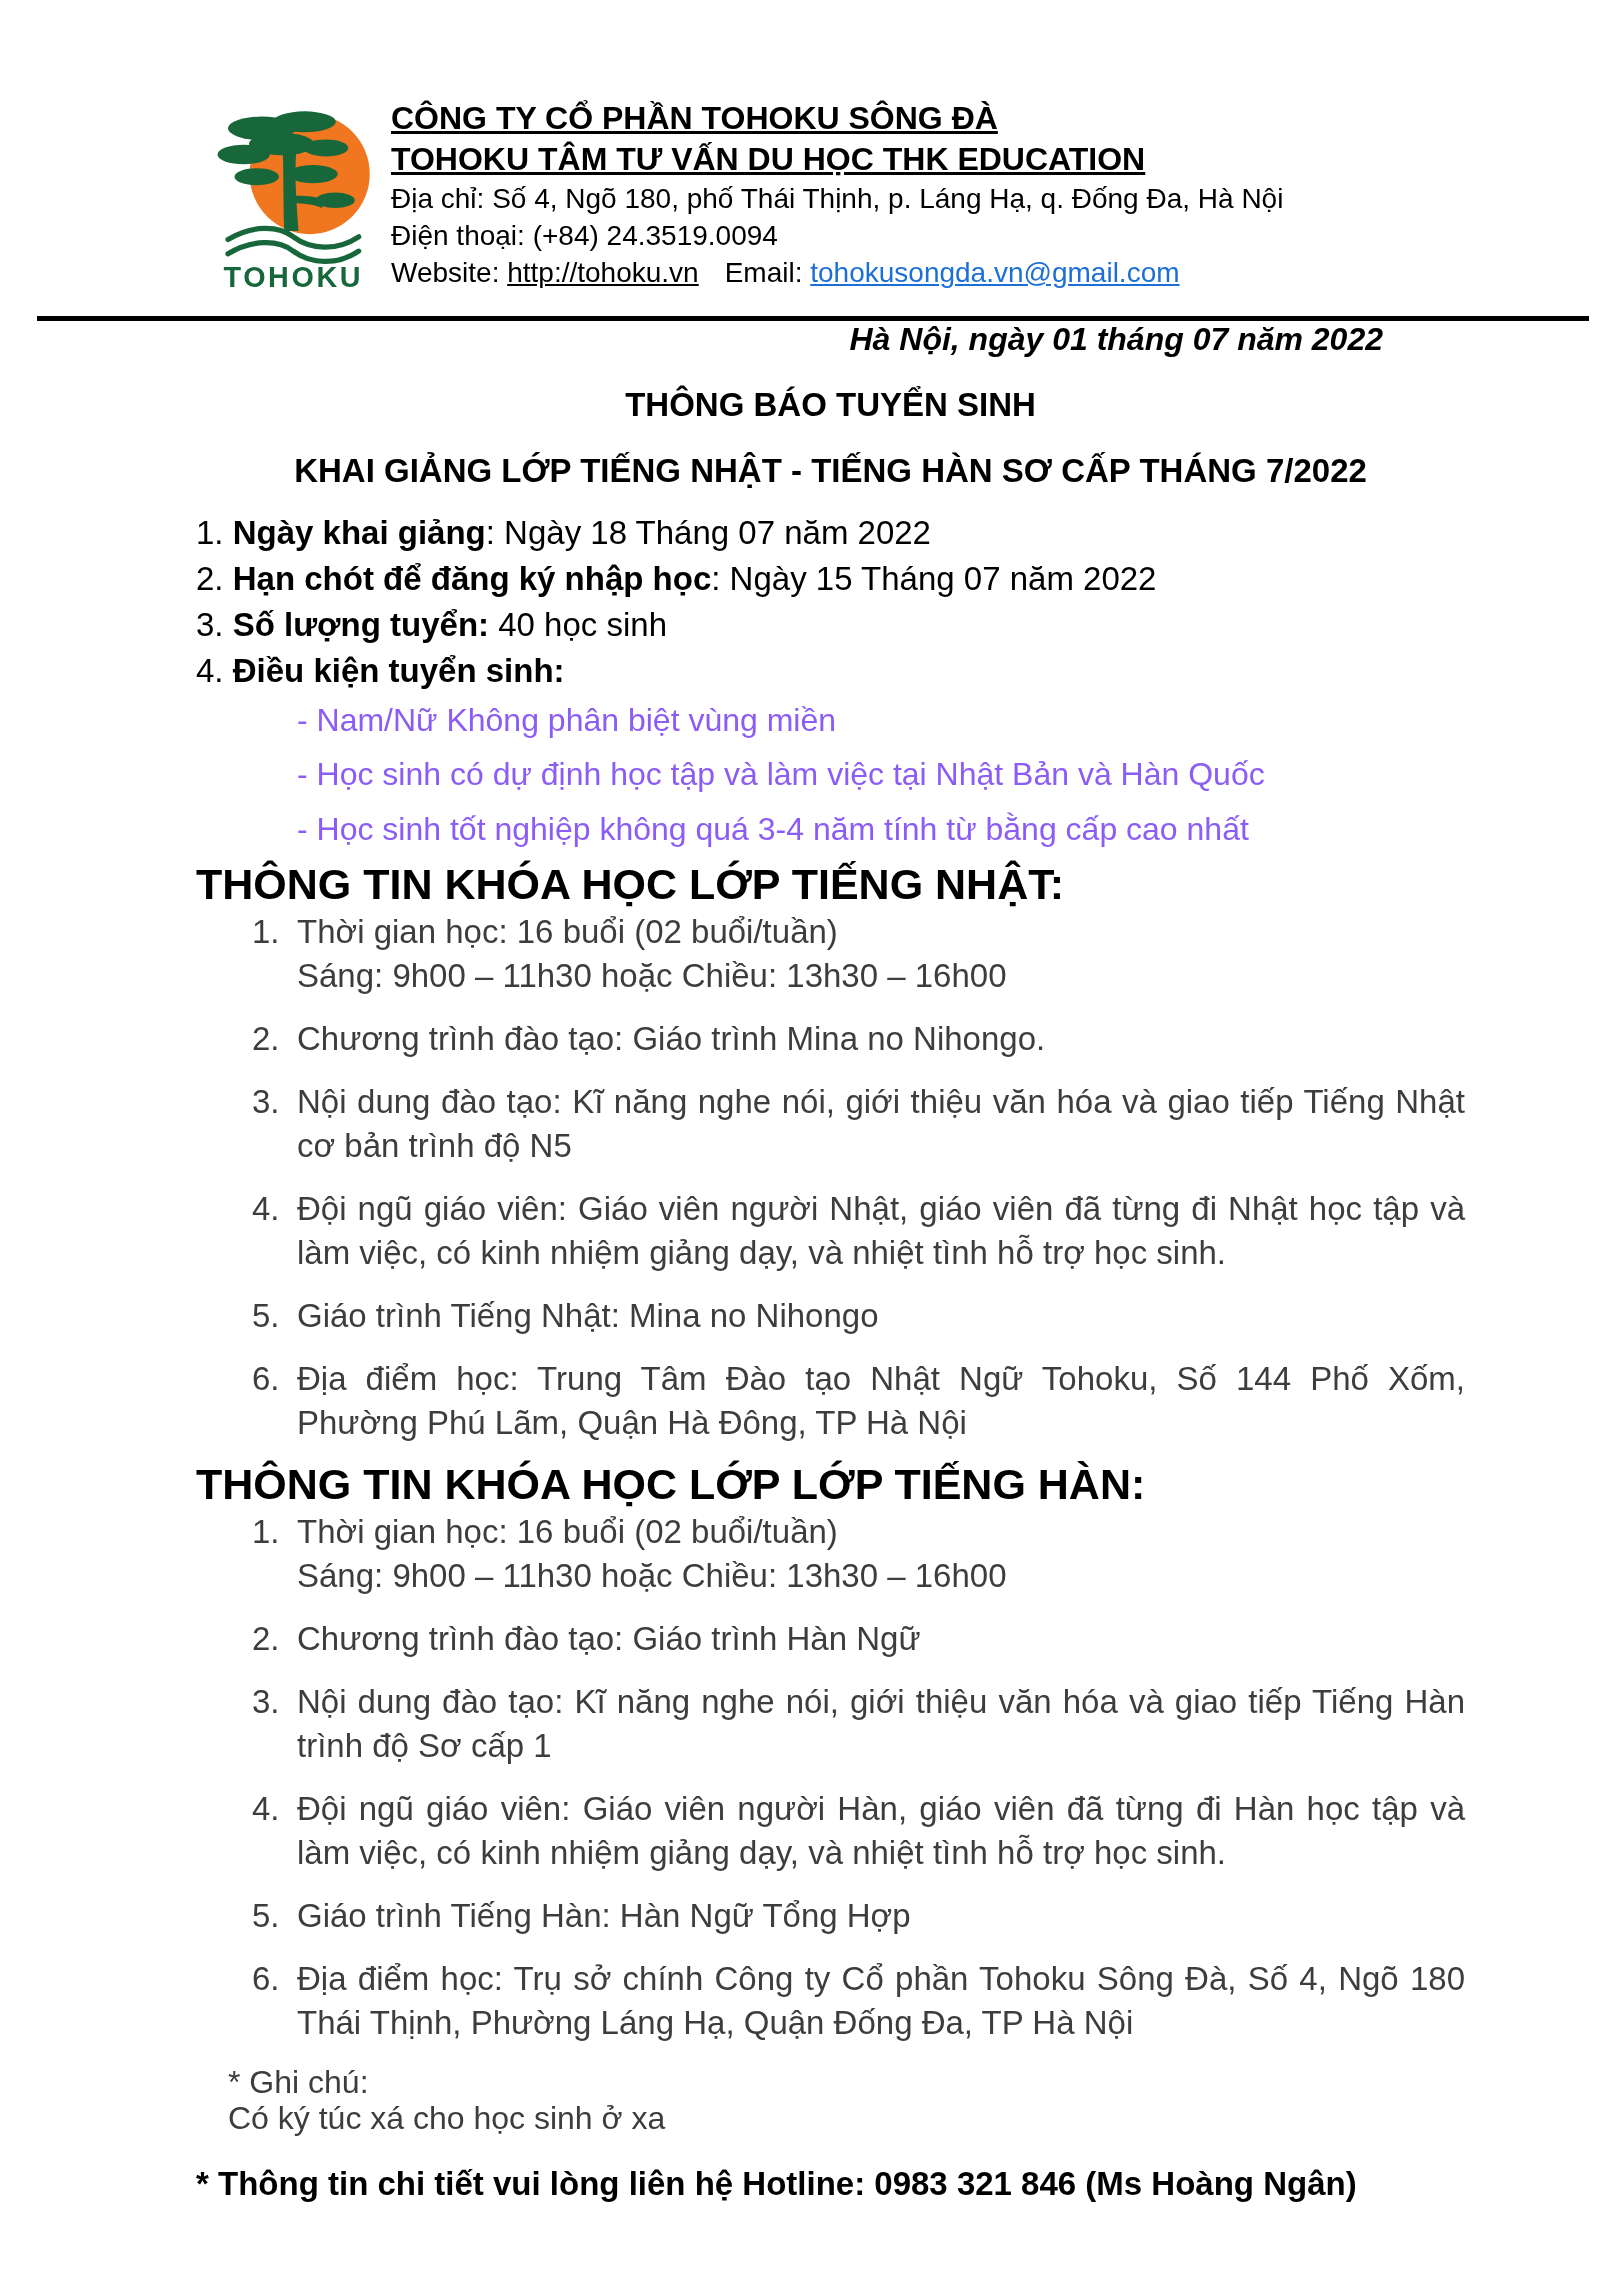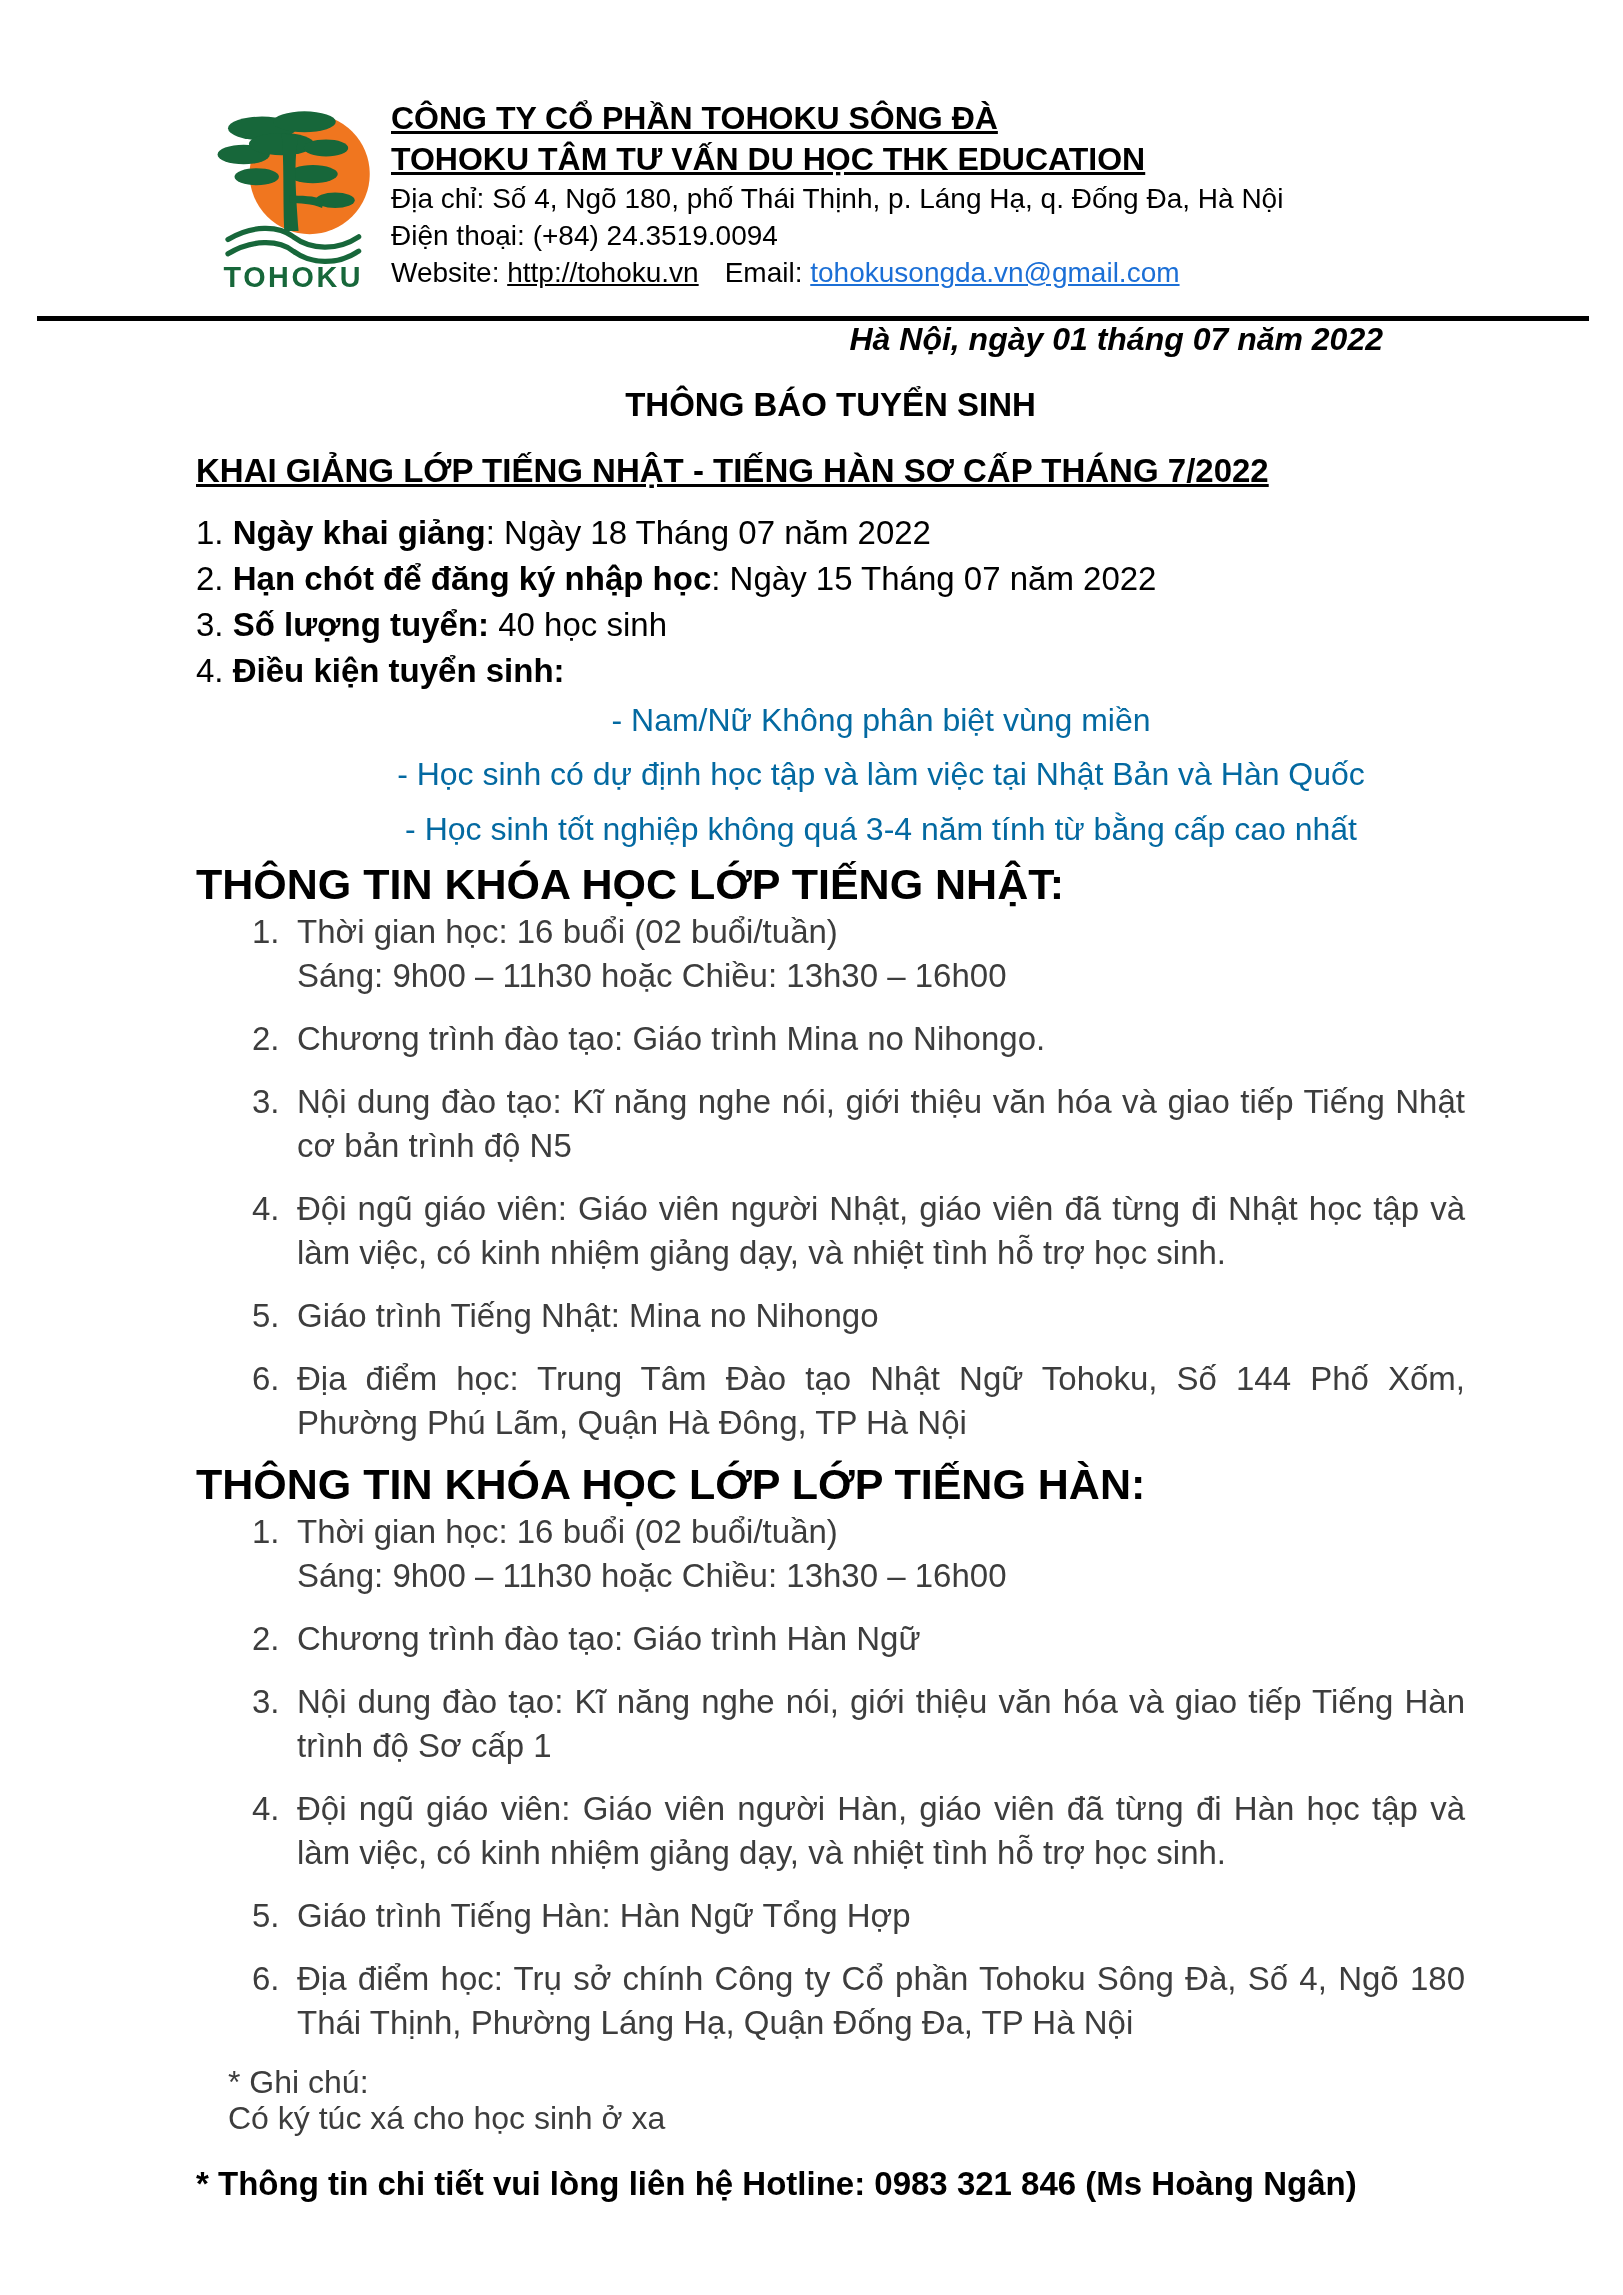--- a/index.html
+++ b/index.html
@@ -26,27 +26,27 @@
   
   .rule{position:absolute;top:316px;left:37px;width:1552px;height:4.6px;background:#000;}
   
   .content{position:absolute;top:314px;left:196px;width:1269px;}
   .date{
     font-size:32px;font-weight:bold;font-style:italic;
     line-height:41px;text-align:right;padding-right:82px;
     margin:5.2px 0 23.6px 0;
   }
   .t1{font-size:33px;font-weight:bold;text-align:center;line-height:41px;margin-bottom:25px;}
-  .t2{font-size:33px;font-weight:bold;line-height:41px;margin-bottom:19.6px;text-decoration:underline;}
+  .t2{font-size:33px;font-weight:bold;text-align:center;line-height:41px;margin-bottom:19.6px;}
   .t3{font-size:33px;font-weight:bold;text-align:center;line-height:41px;
       text-decoration:underline;margin-bottom:23.6px;}
   .gen-item{font-size:33px;line-height:46px;}
   .gen-item .lbl{font-weight:bold;}
   .conds{margin-top:5.2px;}
-  .cond{font-size:32px;line-height:41px;margin:0 0 13.7px 101px;color:#0369a1;text-align:center;}
+  .cond{font-size:32px;line-height:41px;margin:0 0 13.7px 101px;color:#8b5cf6;}
   .sec-head{font-size:43px;font-weight:bold;line-height:41px;margin:10.5px 0 5.2px 0;}
   .sec-head.second{margin-top:9.2px;}
   .citem{position:relative;padding-left:101px;font-size:33px;line-height:44px;
          margin-bottom:19px;color:#3d3d3d;text-align:justify;}
   .citem .no{position:absolute;left:56px;top:0;}
   .notes{margin-top:13px;font-size:32px;line-height:36px;color:#3d3d3d;margin-left:32px;}
   .hotline{margin-top:26px;font-size:33px;font-weight:bold;line-height:43px;color:#000;}
 </style>
 </head>
 <body>

